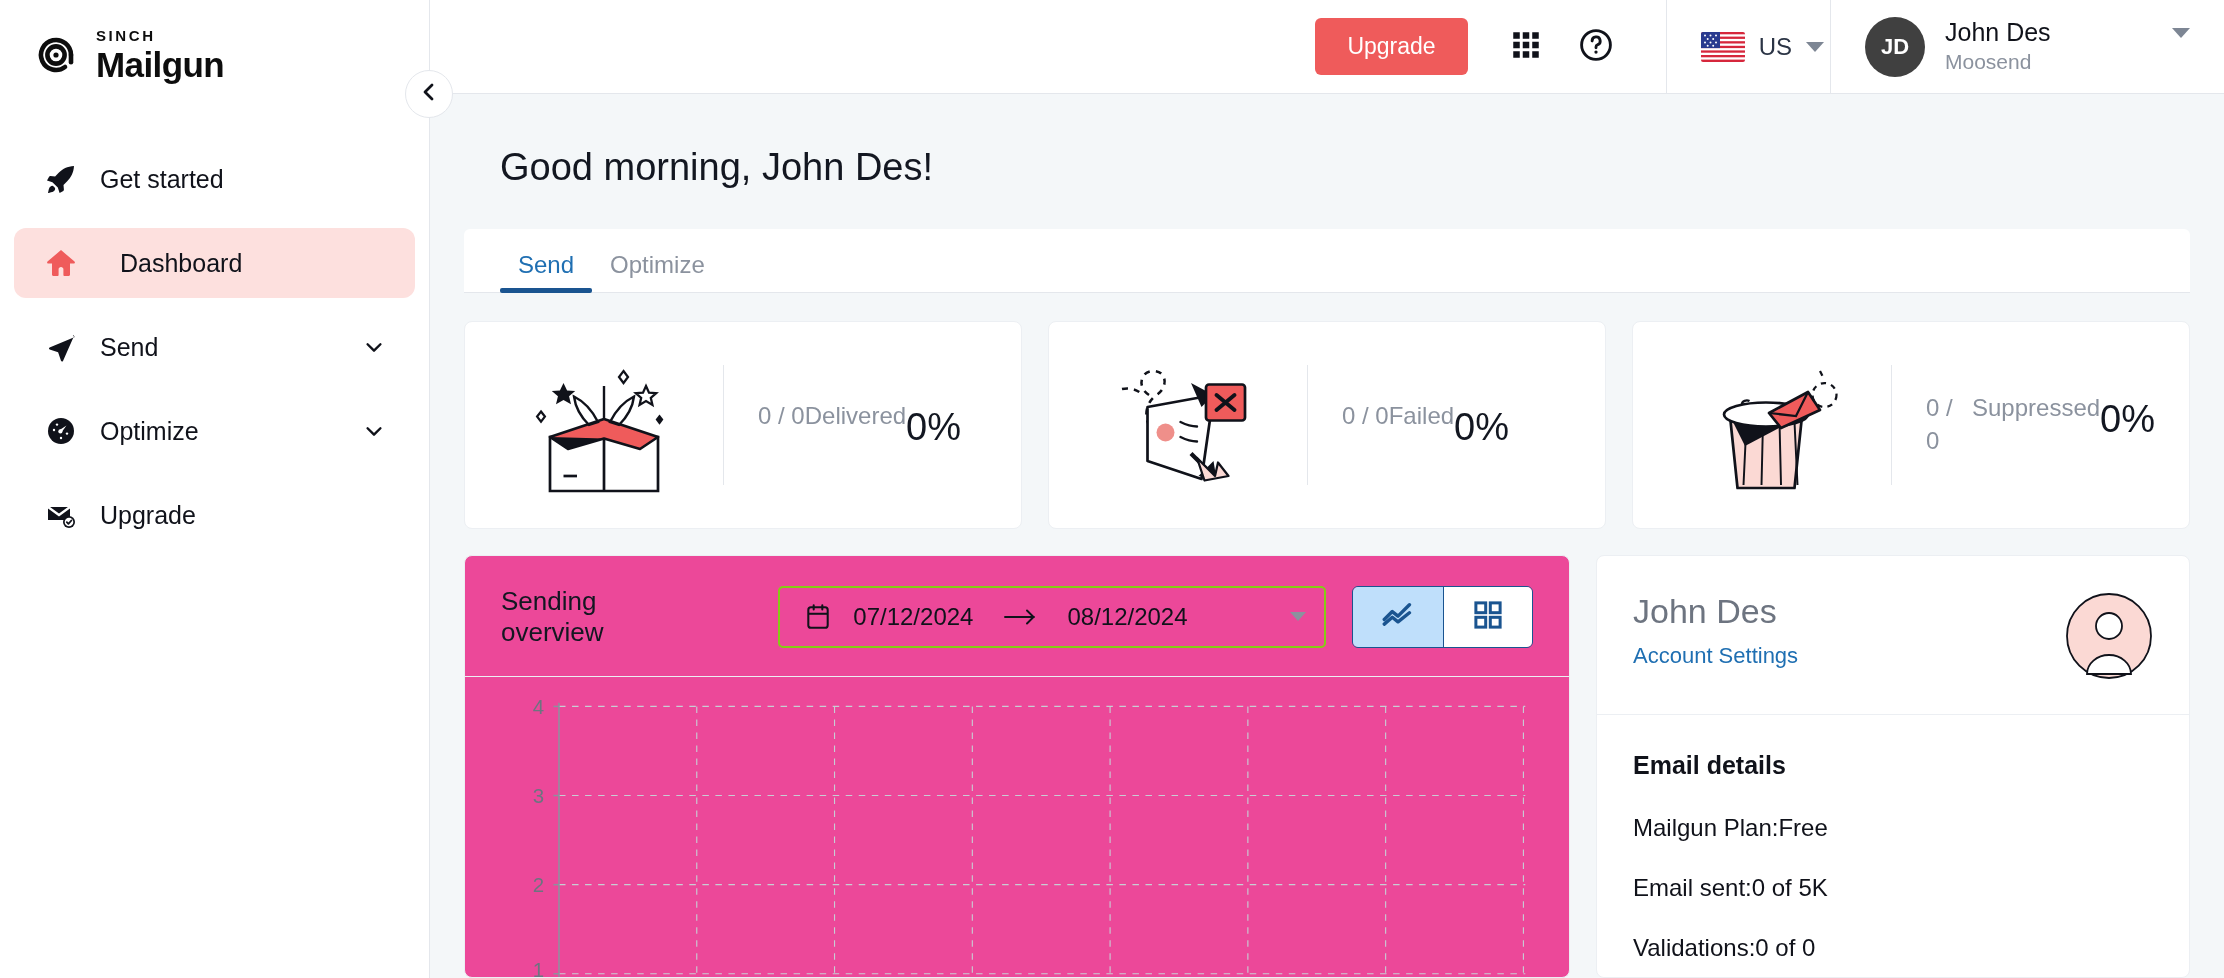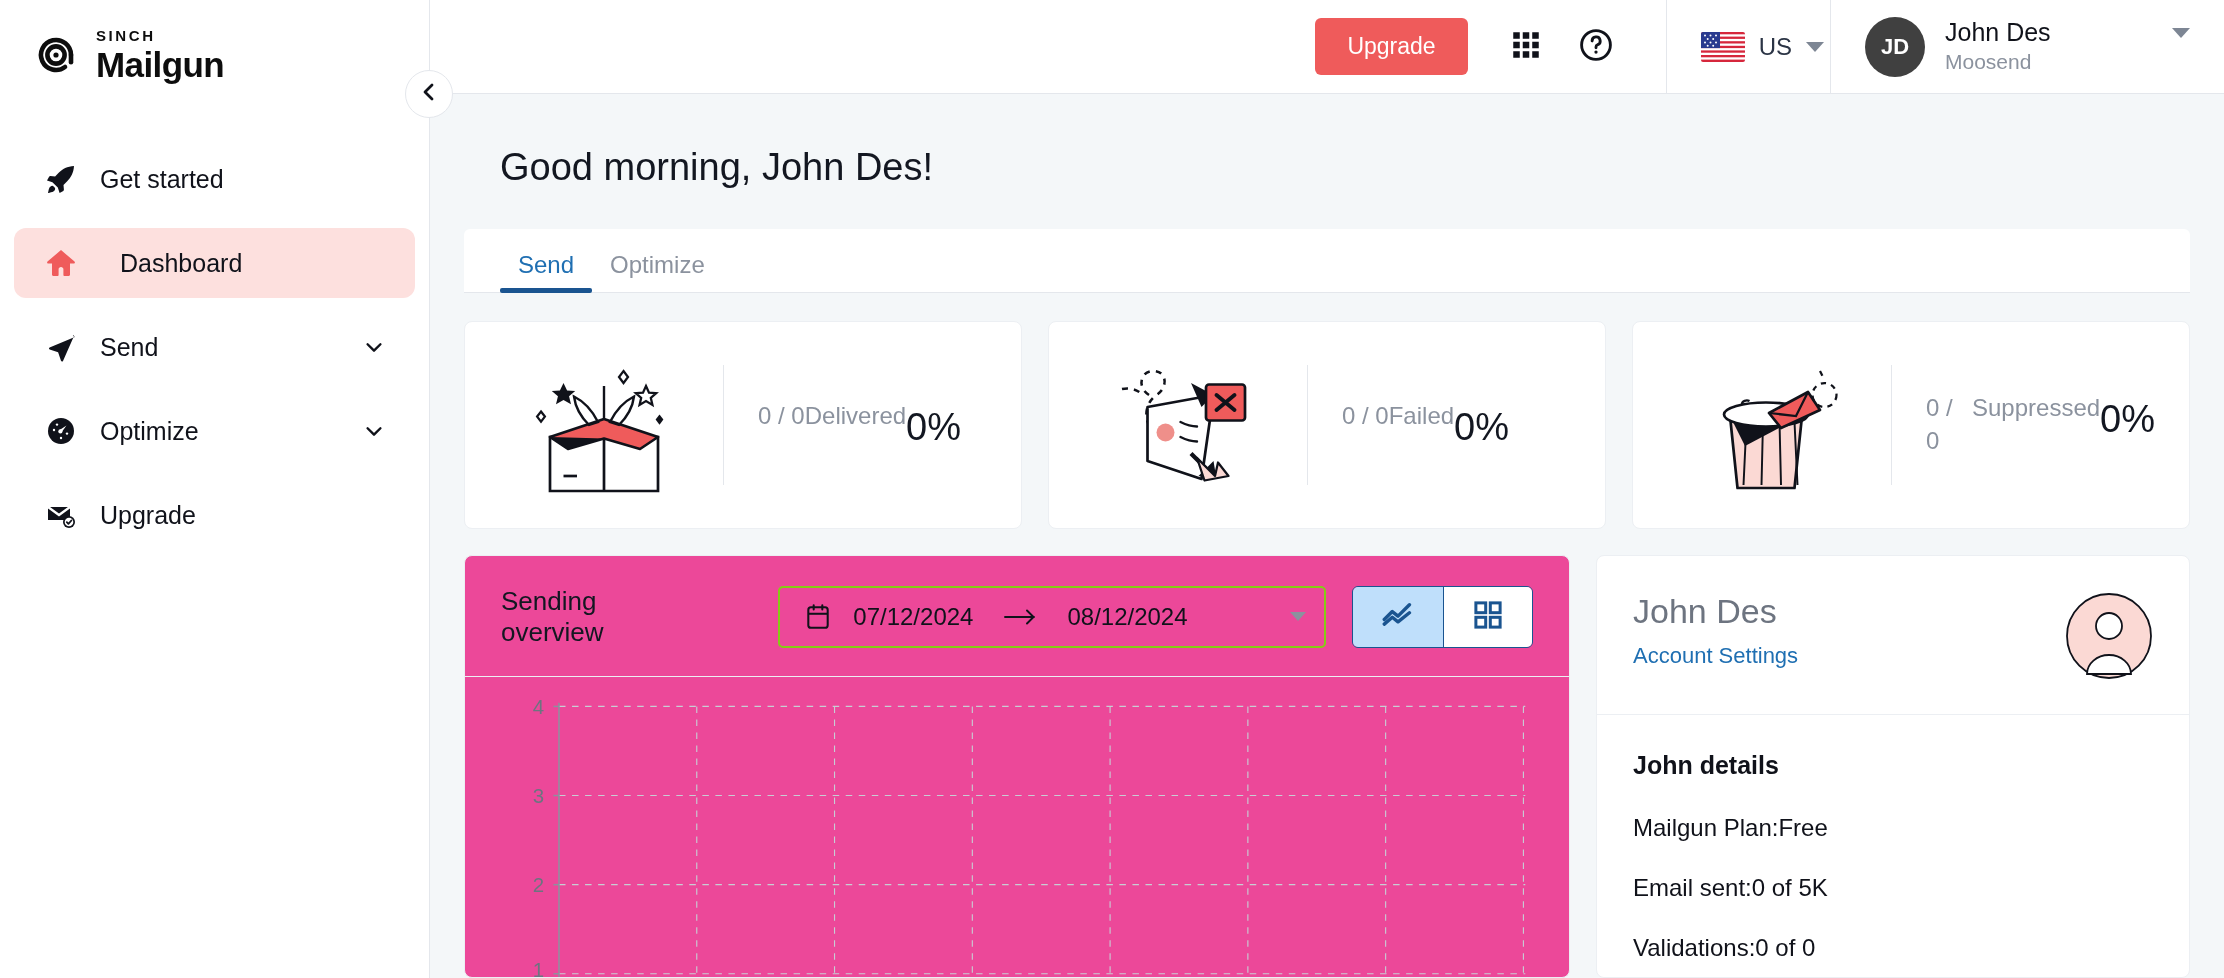--- a/index.html
+++ b/index.html
@@ -583,21 +583,21 @@
             <span class="avatar-lg">
               <svg viewBox="0 0 88 88" width="88" height="88" aria-hidden="true">
                 <circle cx="44" cy="44" r="42" fill="#fbd9d4" stroke="#10121a" stroke-width="1.8"></circle>
                 <circle cx="44" cy="34" r="13" fill="#ffffff" stroke="#10121a" stroke-width="1.8"></circle>
                 <path d="M22 82a22 19 0 0 1 44 0z" fill="#ffffff" stroke="#10121a" stroke-width="1.8"></path>
               </svg>
             </span>
           </div>
 
           <div class="plan-body">
-            <div class="plan-title">John details</div>
+            <div class="plan-title">Email details</div>
 
             <div class="plan-row">
               <span class="plan-key">Mailgun Plan:</span>
               <span class="plan-val">Free</span>
             </div>
             <div class="plan-row">
               <span class="plan-key">Email sent:</span>
               <span class="plan-val">0 of 5K</span>
             </div>
             <div class="plan-row">

